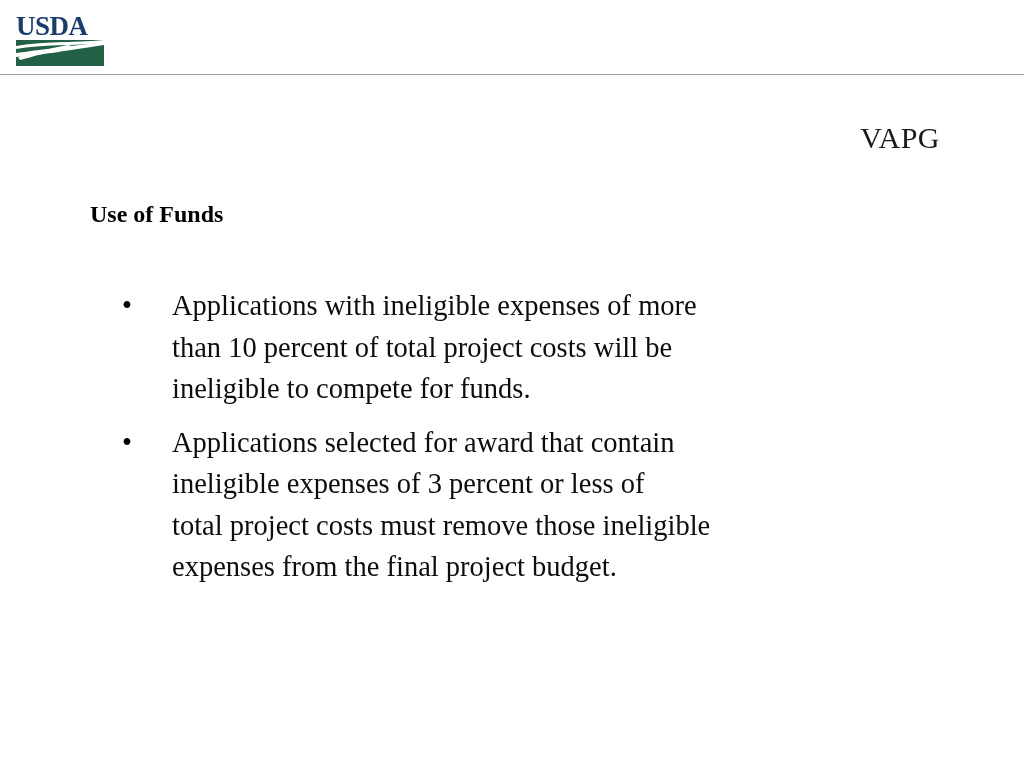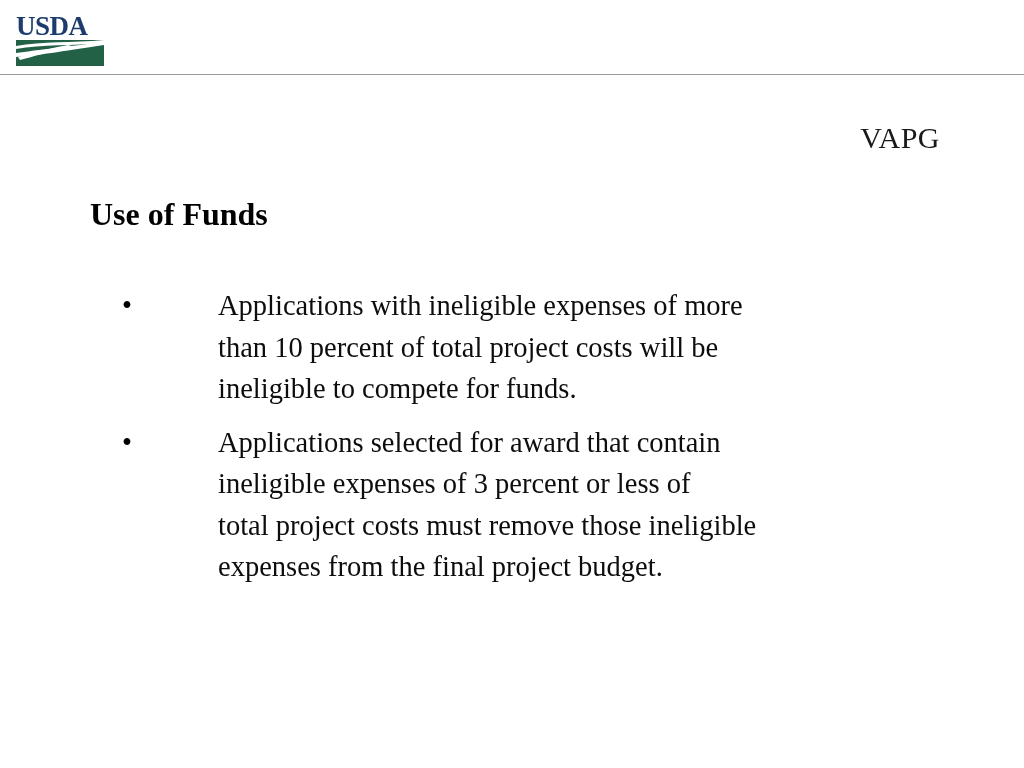--- a/index.html
+++ b/index.html
@@ -92,21 +92,21 @@
     line-height: 34px;
     color: #1a1a1a;
     white-space: nowrap;
     letter-spacing: 0.5px;
   }
 
   #section-heading {
     position: absolute;
     left: 90px;
     top: 199px;
-    font-size: 32px;
+    font-size: 24px;
     line-height: 30px;
     font-weight: bold;
     color: #000000;
     white-space: nowrap;
   }
 
   #bullet-list {
     position: absolute;
     left: 118px;
     top: 285px;
@@ -129,21 +129,20 @@
     top: 0;
     width: 18px;
     font-size: 28.5px;
     line-height: 41.5px;
     text-align: left;
     color: #000000;
   }
   .bullet-text {
     display: block;
     white-space: pre-line;
-    margin-left: 46px;
   }
 </style>
 </head>
 <body>
 
 <div id="header-band">
 
   <div id="usda-logo">
 
     <div id="usda-wordmark">

